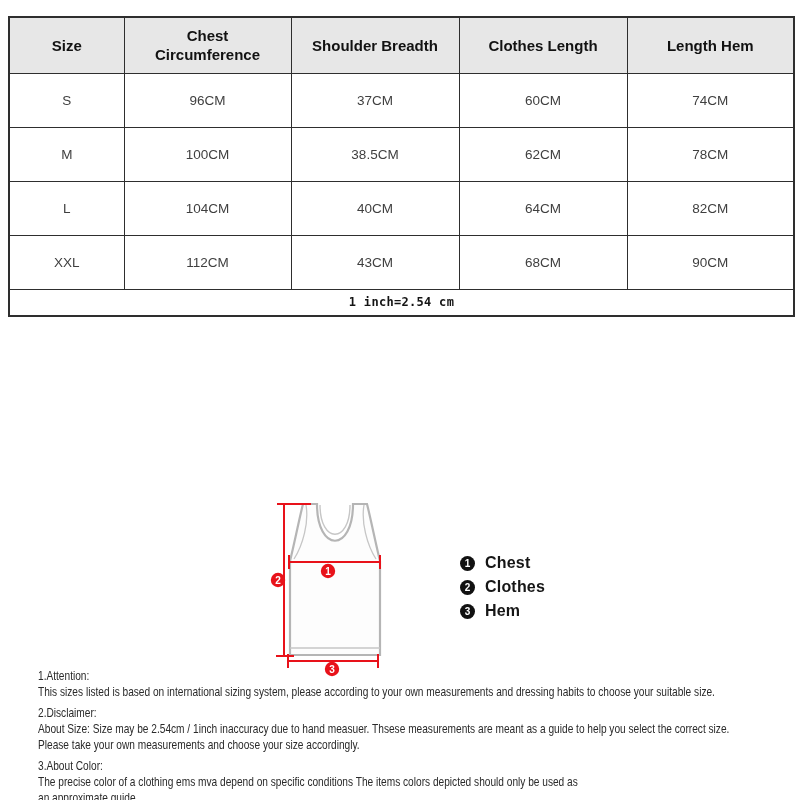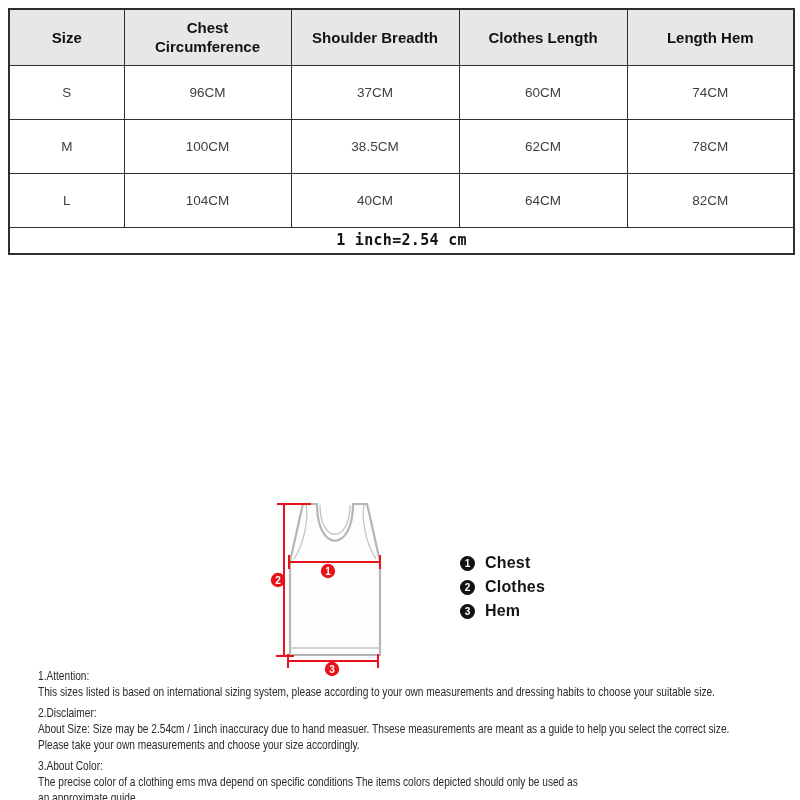--- a/index.html
+++ b/index.html
@@ -9,21 +9,21 @@
     position: relative;
     width: 800px;
     height: 800px;
     background: #ffffff;
     overflow: hidden;
   }
 
   
   table.size-table {
     position: absolute;
-    left: 8px; top: 8px;
+    left: 8px; top: 16px;
     width: 785px;
     border-collapse: collapse;
     table-layout: fixed;
     border: 2.5px solid #2e2e2e;
   }
   table.size-table th, table.size-table td {
     border: 1.5px solid #2e2e2e;
     text-align: center;
     vertical-align: middle;
   }
@@ -39,21 +39,21 @@
   table.size-table tbody tr.data-row td {
     height: 54px;
     font-size: 13.5px;
     color: #3f3f3f;
     background: #ffffff;
   }
   table.size-table tbody tr.note-row td {
     height: 27px;
     font-family: "DejaVu Sans Mono", "Liberation Mono", monospace;
     font-weight: bold;
-    font-size: 15px;
+    font-size: 12px;
     color: #141414;
     background: #ffffff;
     letter-spacing: 0.3px;
   }
 
   
   svg.diagram {
     position: absolute;
     left: 240px; top: 496px;
   }
@@ -138,20 +138,27 @@
         <td>62CM</td>
         <td>78CM</td>
       </tr>
       <tr class="data-row">
         <td>L</td>
         <td>104CM</td>
         <td>40CM</td>
         <td>64CM</td>
         <td>82CM</td>
       </tr>
+      <tr class="data-row">
+        <td>XXL</td>
+        <td>112CM</td>
+        <td>43CM</td>
+        <td>68CM</td>
+        <td>90CM</td>
+      </tr>
       <tr class="note-row">
         <td colspan="5">1 inch=2.54 cm</td>
       </tr>
     </tbody>
   </table>
 
   <svg class="diagram" width="320" height="200" viewBox="240 496 320 200">
 
     <path d="M303,504 L317,504 C317,553 353,553 353,504 L367,504
              C371,520 376,545 380,561 L380,655 L290,655 L290,561

